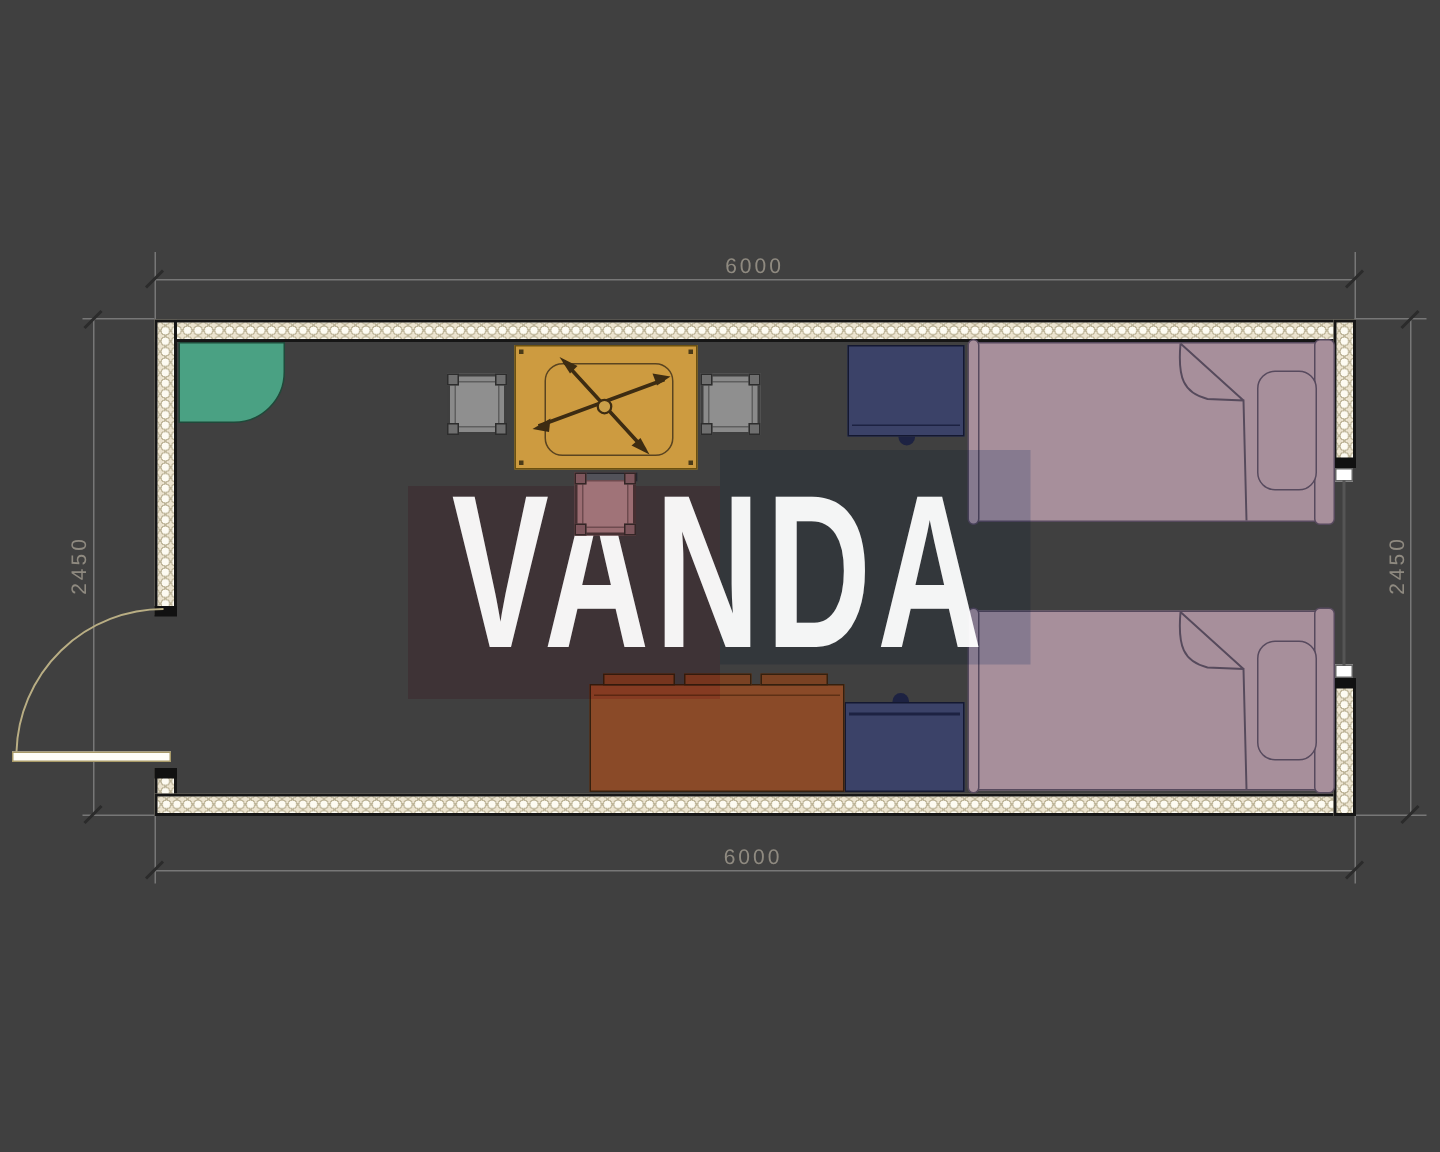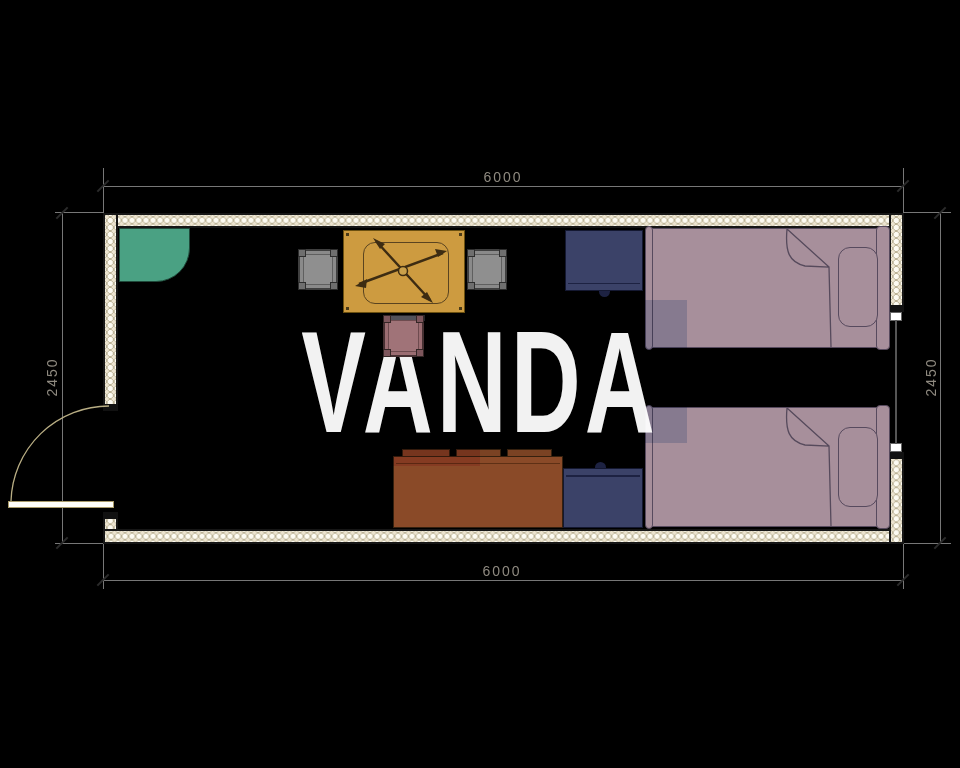--- a/index.html
+++ b/index.html
@@ -1,17 +1,17 @@
 <!DOCTYPE html>
 <html><head>
 <meta charset="utf-8">
 <style>
   html,body{margin:0;padding:0;background:#ffffff;}
   #canvas{
-    position:relative;width:960px;height:768px;background:#000000;overflow:hidden;
+    position:relative;width:960px;height:768px;background:#404040;overflow:hidden;
     font-family:"Liberation Sans", sans-serif;
   }
   
   .wall{
     position:absolute;box-sizing:border-box;border:2.5px solid #161616;
     background-color:#ece4d0;
     background-image:radial-gradient(circle,#fdfbf2 0 2.5px,#bdb498 2.6px 3.3px,rgba(0,0,0,0) 3.4px);
     background-size:7px 7px;background-position:center;
     z-index:5;
   }

